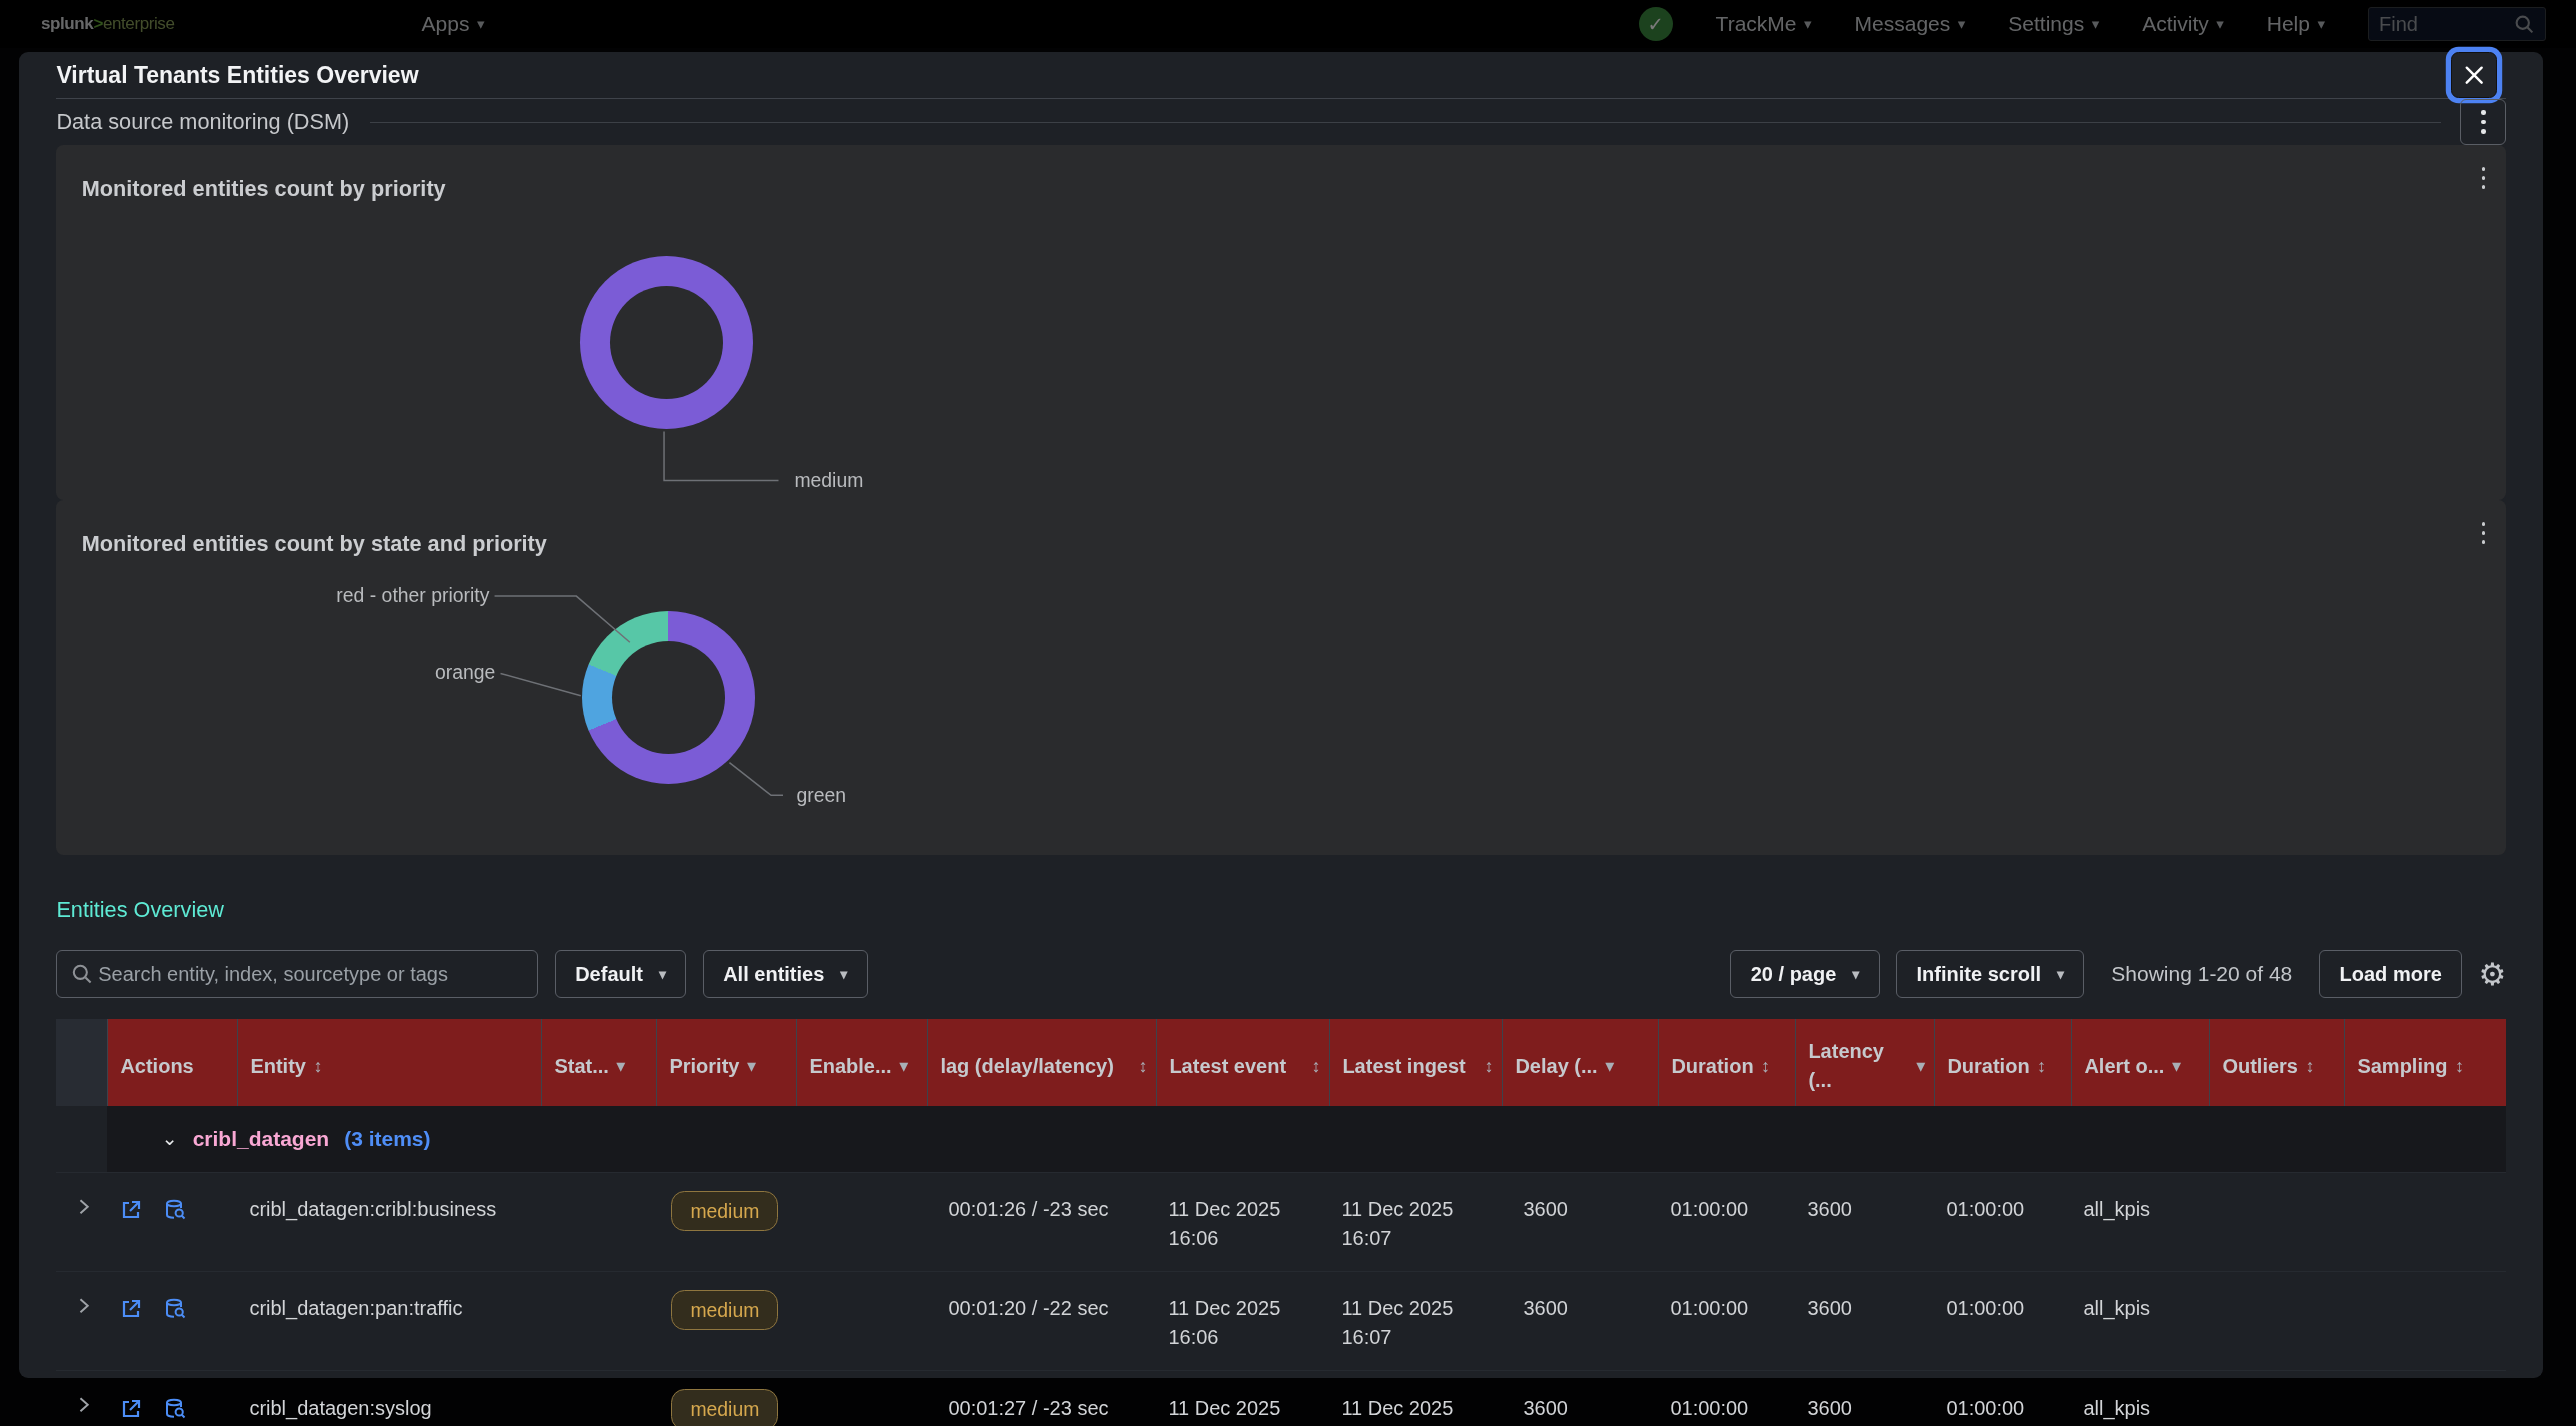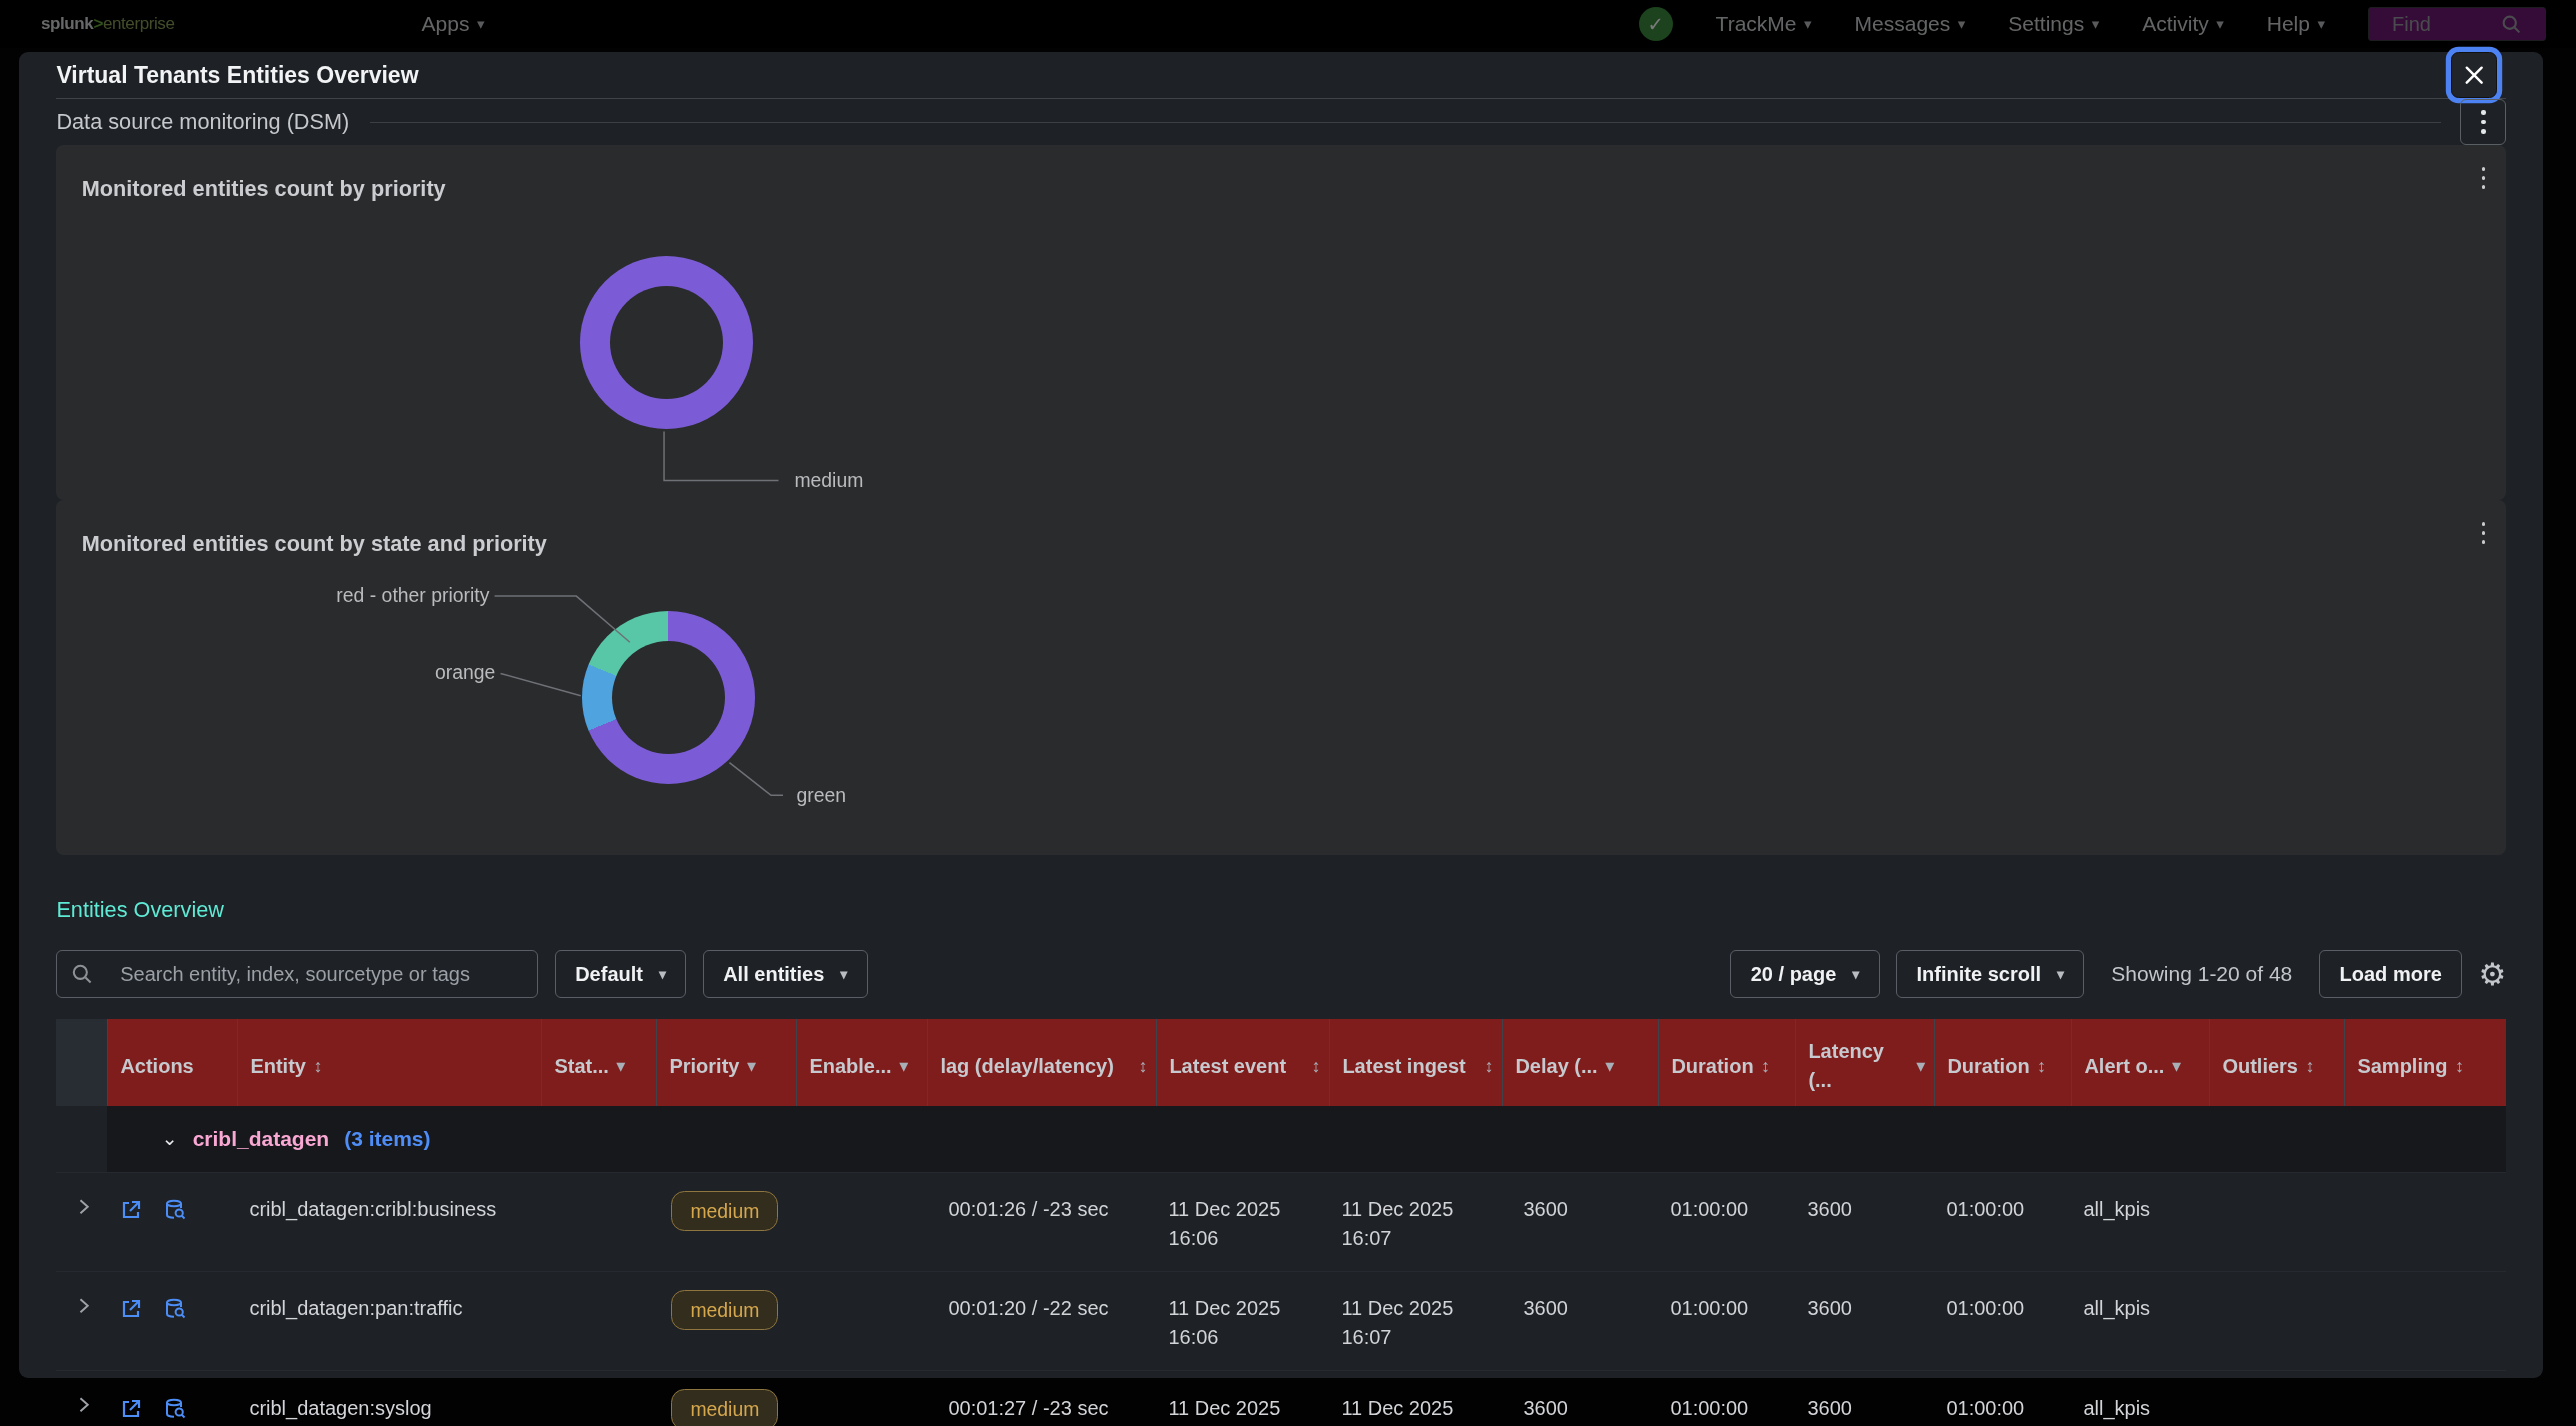--- a/index.html
+++ b/index.html
@@ -11,22 +11,22 @@
             display:flex; align-items:center; z-index:1; }
   .logo { margin-left:41px; font-size:17px; font-weight:bold; color:#d7d9db; letter-spacing:-0.4px;}
   .logo .gt { color:#65a637; }
   .logo .ent { font-weight:normal; color:#8aa05a; }
   .tb-item { font-size:21px; color:#cfd2d5; display:flex; align-items:center; gap:7.5px; cursor:pointer;}
   .tb-apps { margin-left:247px; }
   .tb-right { margin-left:auto; display:flex; align-items:center; gap:43px; margin-right:30px;}
   .caret { font-size:15px; color:#b9bcc0; }
   .tb-avatar { width:34px; height:34px; border-radius:50%; background:#3c8a3f; color:#fff;
                display:flex;align-items:center;justify-content:center; font-size:19.4px; }
-  .findbox { width:178px; height:34px; border:0.7px solid #3a3d41; background:#701a75; border-radius:3px;
-             display:flex; align-items:center; justify-content:space-between; padding:0 23px;
+  .findbox { width:178px; height:34px; border:0.7px solid #3a3d41; background:#0f172a; border-radius:3px;
+             display:flex; align-items:center; justify-content:space-between; padding:0 10px;
              font-size:20px; color:#9a9ea3; }
 
   .backdrop { position:absolute; inset:0; background:rgba(0,0,0,.52); z-index:2; }
 
   
   .modal { position:absolute; left:19.4px; top:52px; width:2524px; height:1326px; z-index:3;
            background:#1e2126; border-radius:9px; padding:0 37px; display:flex; flex-direction:column; }
 
   .modal-header { height:96px; display:flex; align-items:center; justify-content:space-between;
                   border-bottom:0.7px solid #3f434a; }
@@ -54,21 +54,21 @@
   .donut { position:absolute; width:173px; height:173px; border-radius:50%; }
   .donut::after { content:''; position:absolute; inset:30px; border-radius:50%; background:var(--panel-bg); }
   .leader { position:absolute; inset:0; width:100%; height:100%; pointer-events:none; }
   .leader polyline { fill:none; stroke:#6e7176; stroke-width:2; }
   .slice-label { position:absolute; font-size:19.4px; color:#b9bbbe; white-space:nowrap; }
 
   
   .entities-heading { margin-top:42px; font-size:21.7px; color:#5eead4; }
   .toolbar { margin-top:27px; display:flex; align-items:center; gap:16.4px; }
   .searchbox { width:482px; height:48px; border:1.5px solid #5a5e66; border-radius:6px; background:transparent;
-               display:flex; align-items:center; padding:0 13.4px; gap:27px; }
+               display:flex; align-items:center; padding:0 13.4px; gap:5px; }
   .searchbox input { flex:1; background:transparent; border:none; outline:none;
                      font-family:"Liberation Sans",sans-serif; font-size:20px; color:#e8eaec; }
   .searchbox input::placeholder { color:#9aa0a6; }
   .btn { height:48px; border:1.5px solid #5a5e66; border-radius:6px; background:transparent; color:#f0f1f3;
          font-family:"Liberation Sans",sans-serif; font-size:20px; font-weight:bold; padding:0 19.4px;
          display:flex; align-items:center; gap:16px; cursor:pointer; white-space:nowrap; }
   .btn .caret{ font-size:14px; }
   .toolbar-spacer { flex:1; }
   .showing { font-size:21px; color:#c3c6ca; margin:0 10.5px; white-space:nowrap; }
   .gear-btn { background:none; border:none; color:#c3c6ca; font-size:31px; cursor:pointer; line-height:1;}

